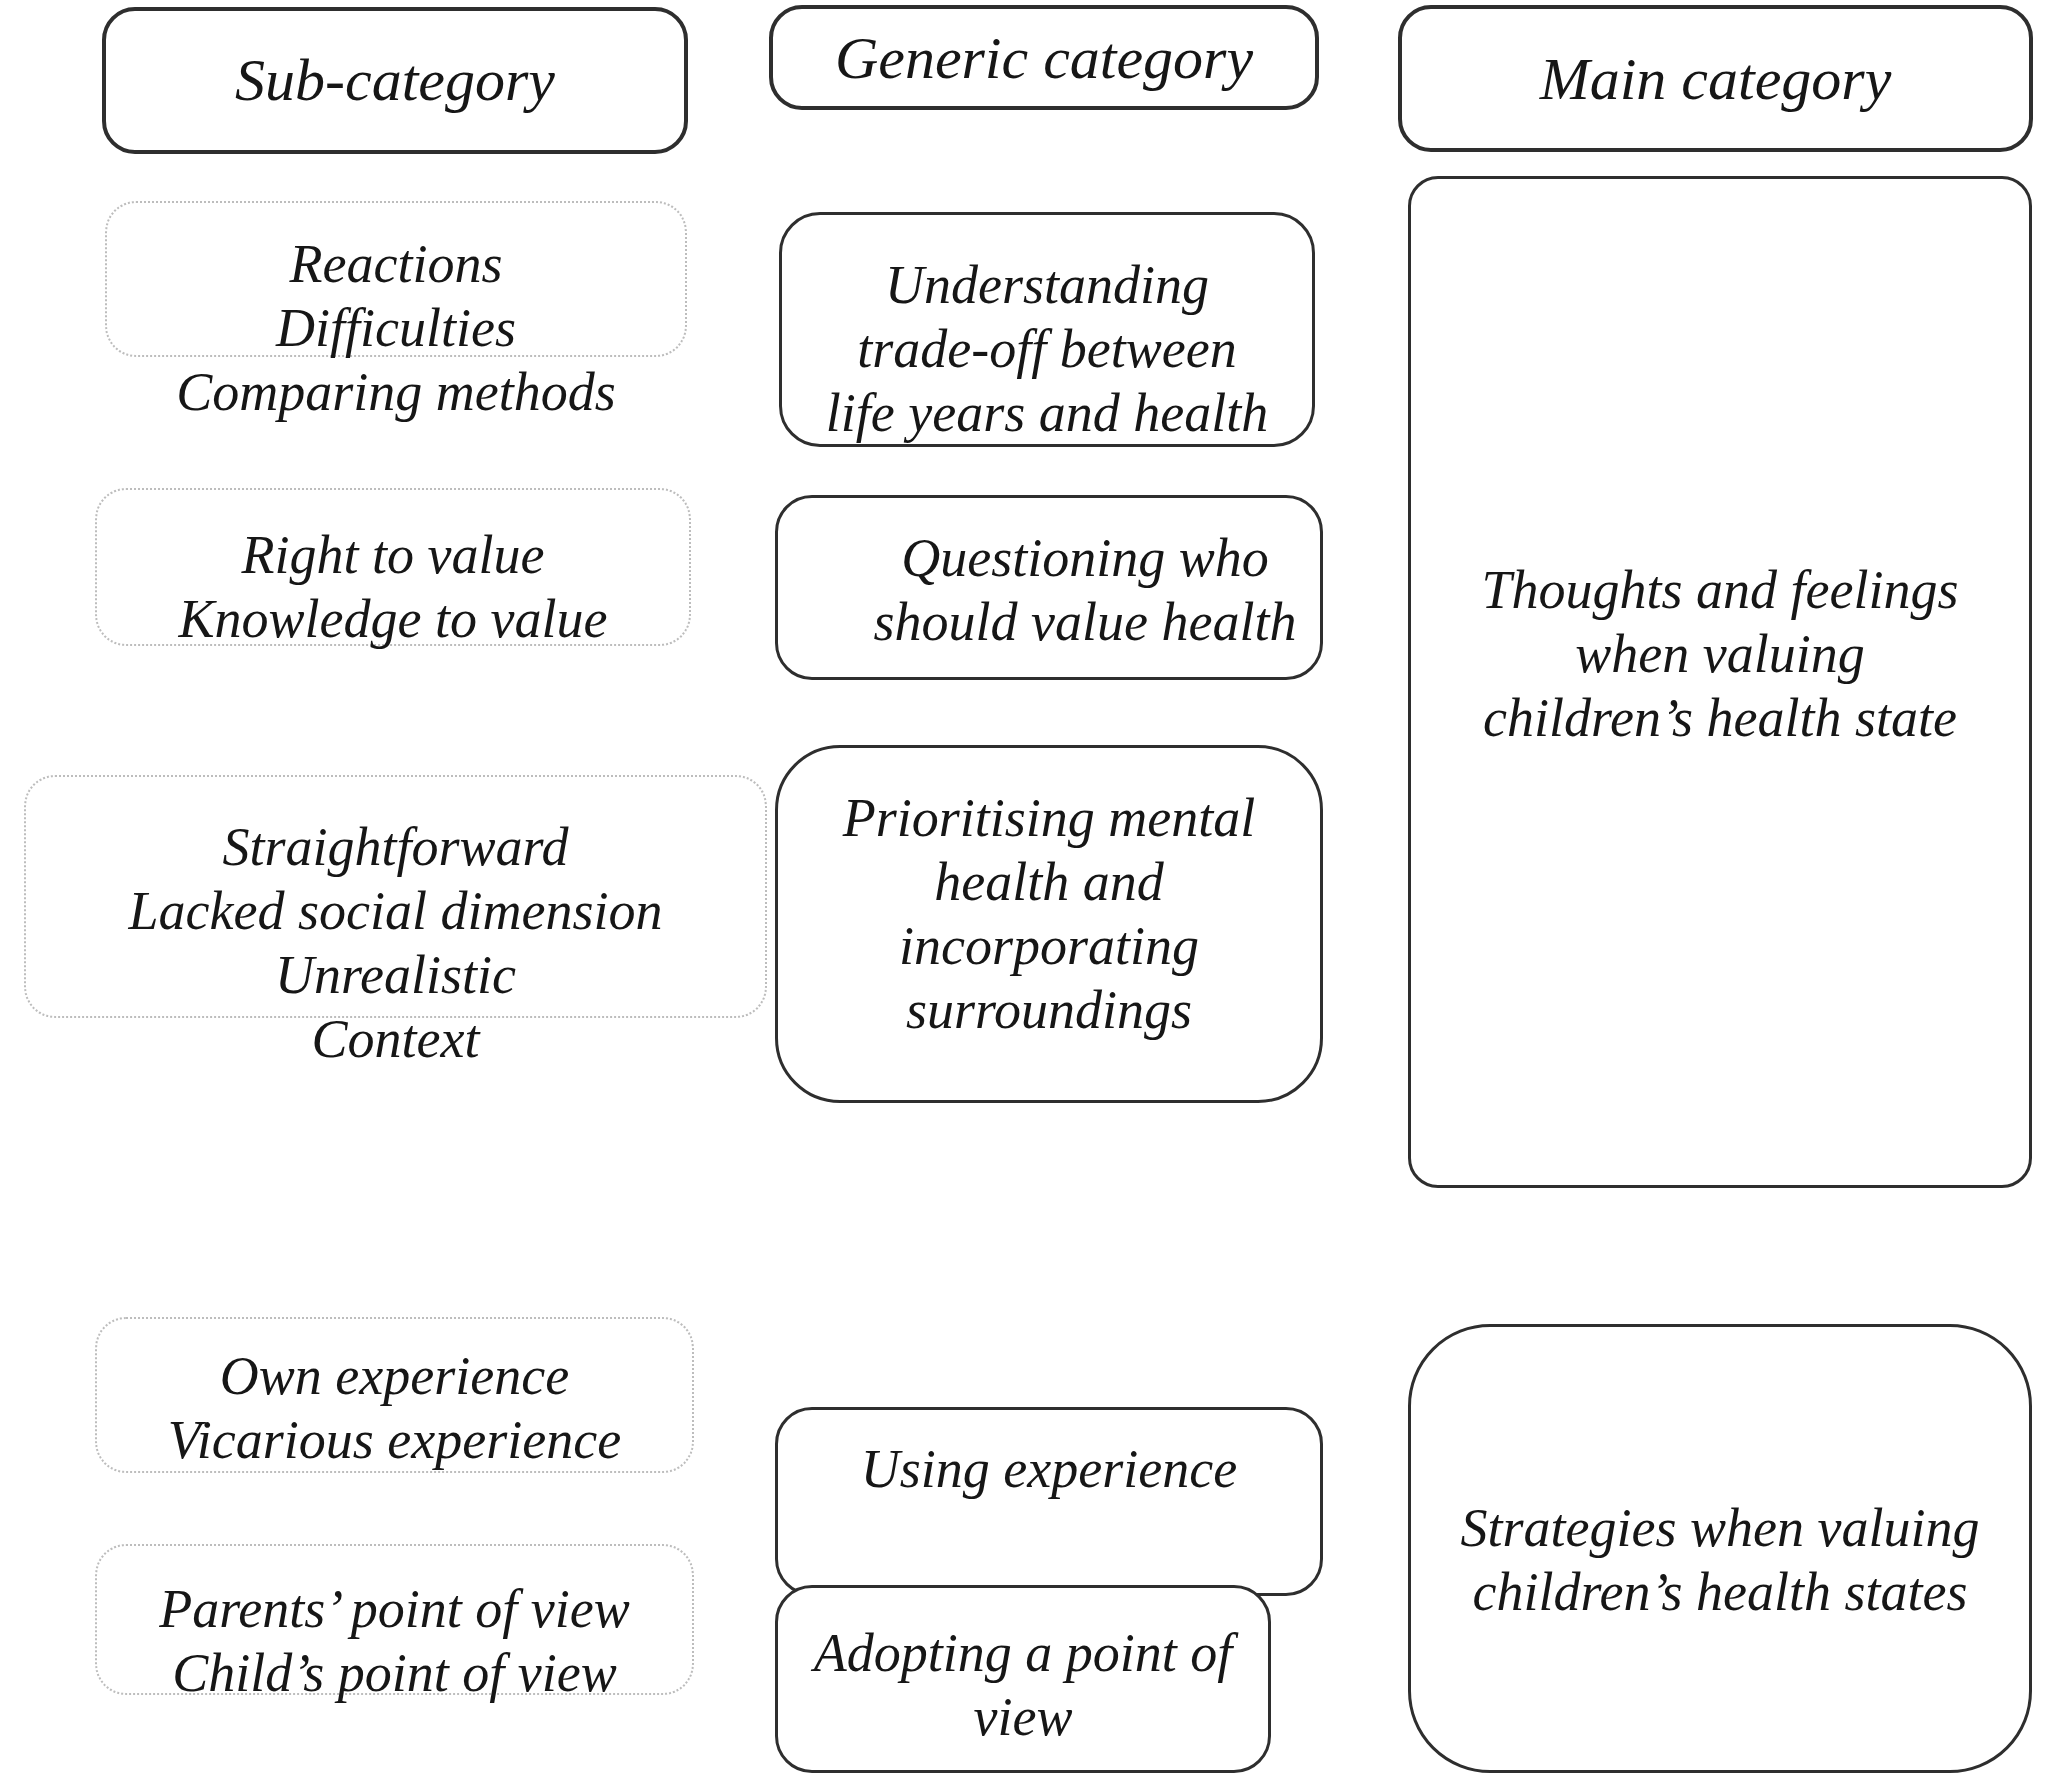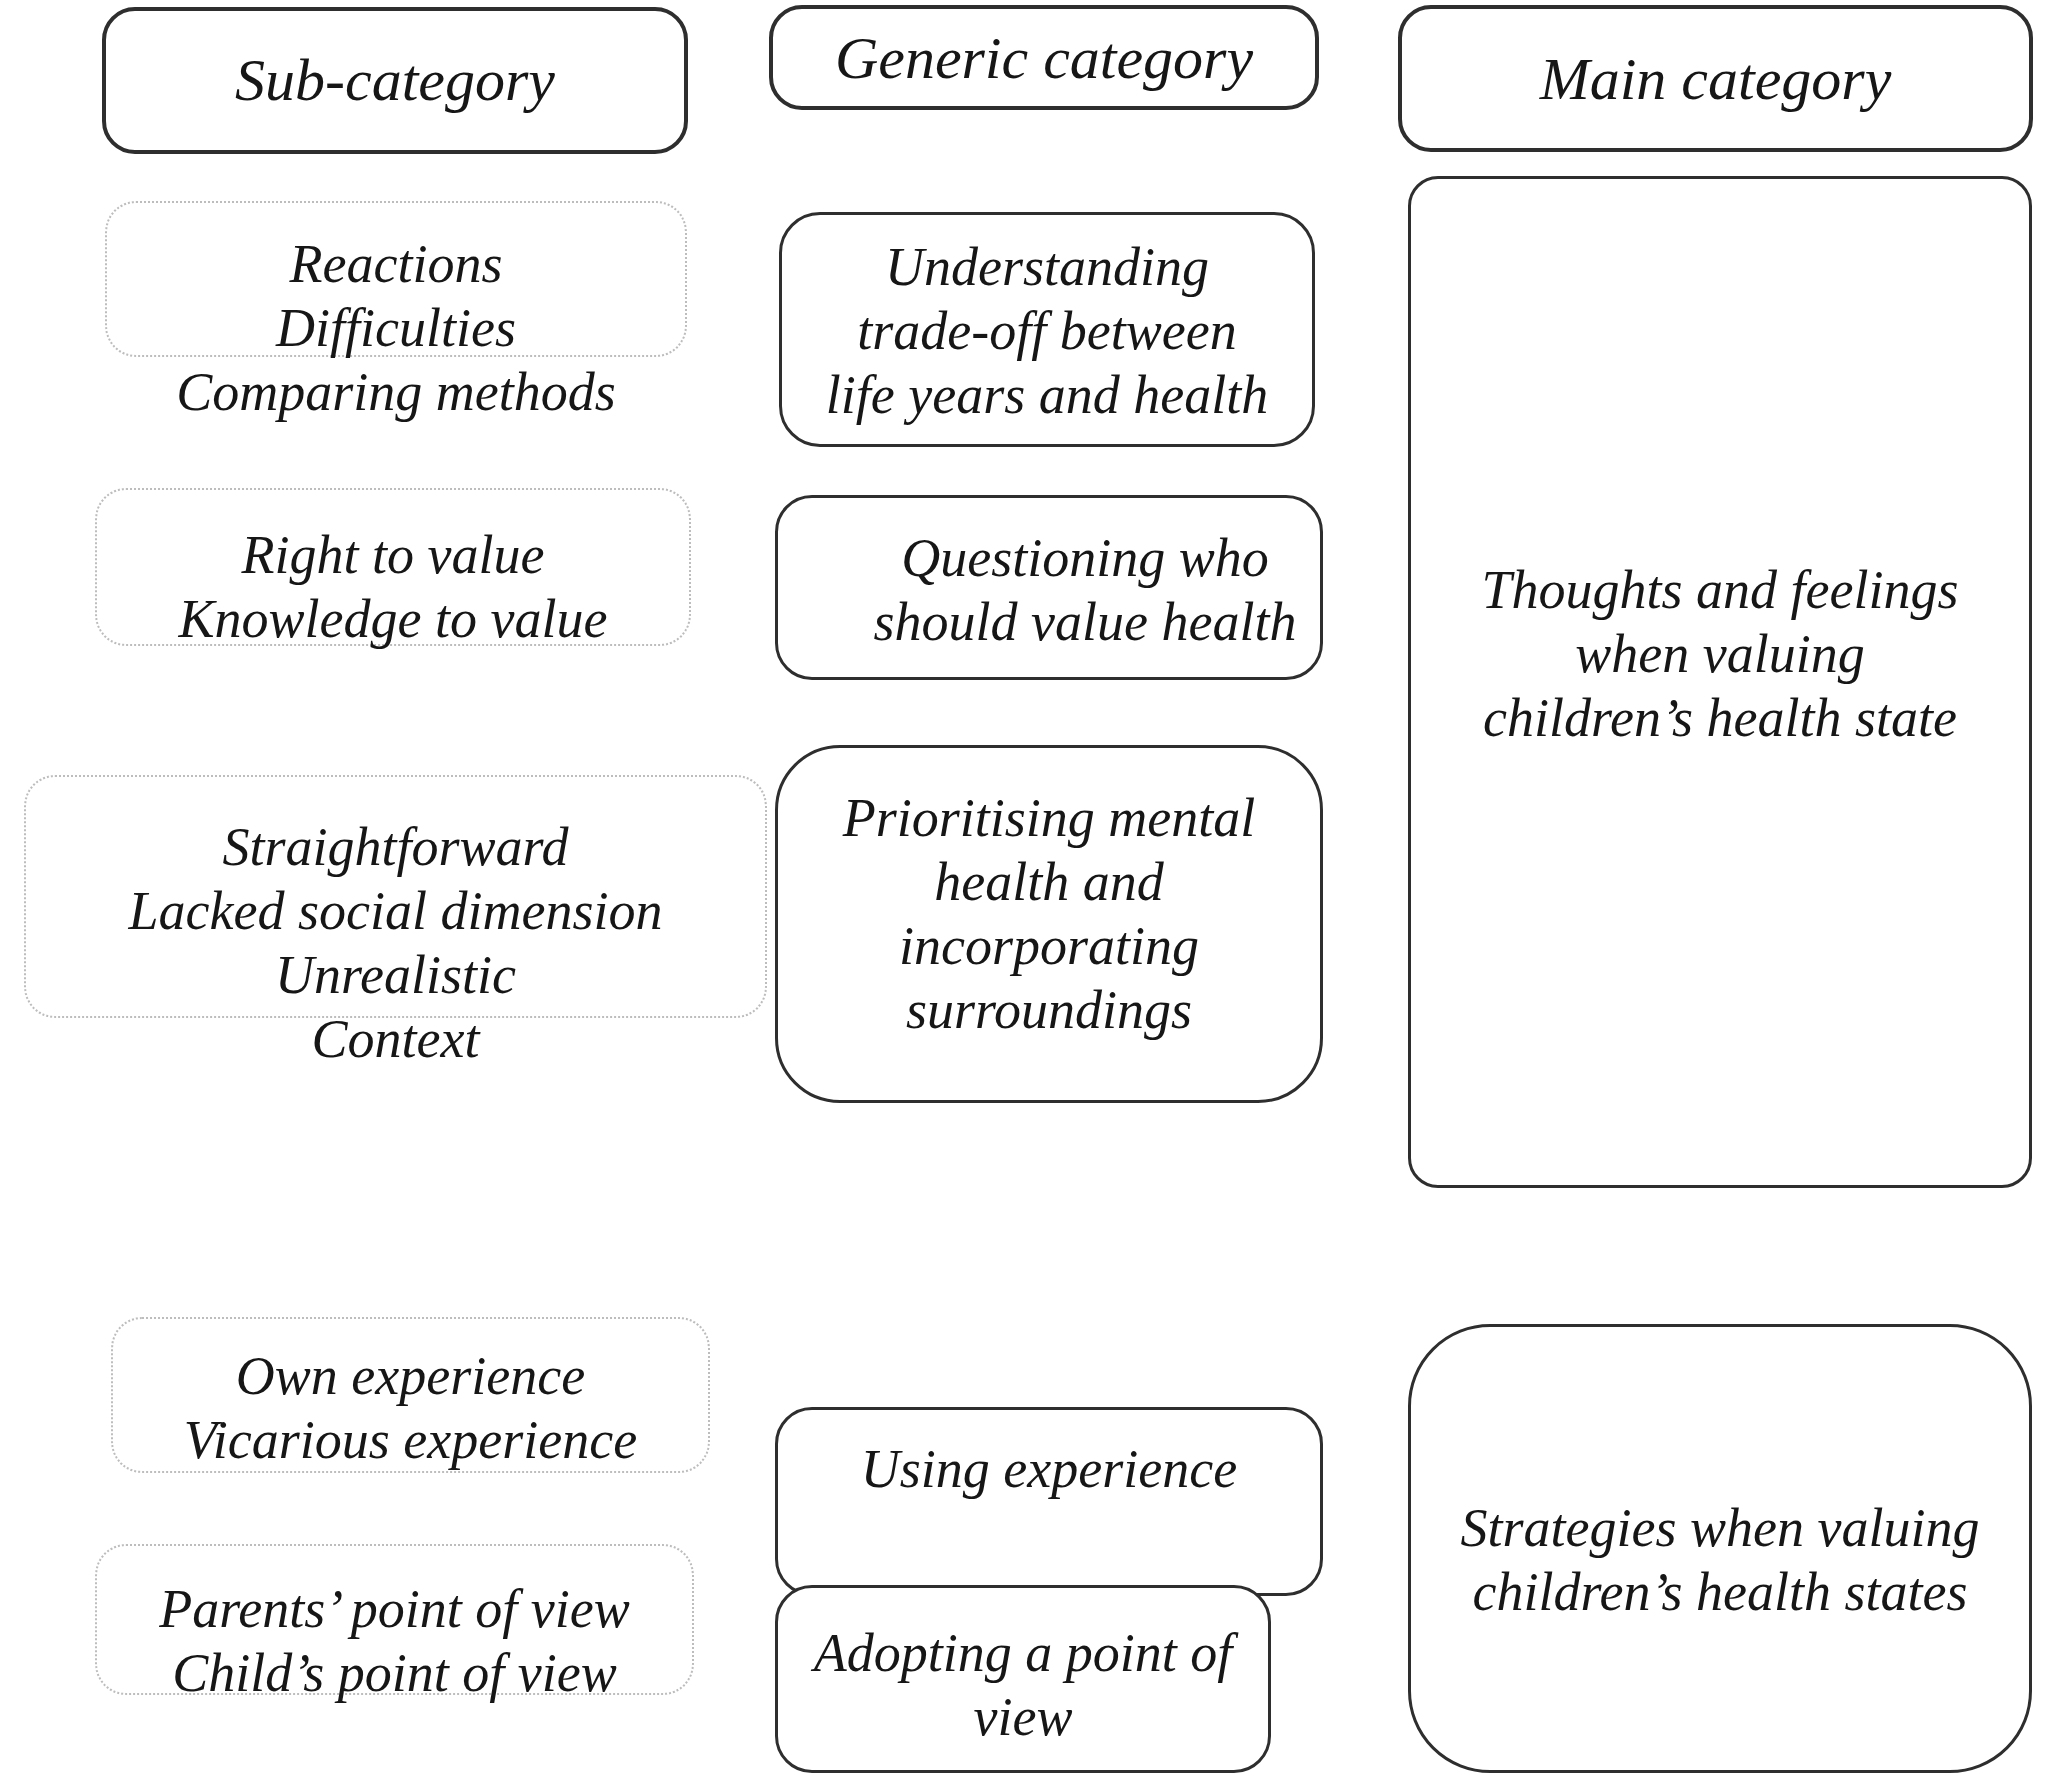--- a/index.html
+++ b/index.html
@@ -59,36 +59,36 @@
 
   <div class="box faint" style="left:24px;top:775px;width:743px;height:243px;border-radius:31px;">
     <div class="txt" style="top:38px;">
       <span class="ln">Straightforward</span>
       <span class="ln">Lacked social dimension</span>
       <span class="ln">Unrealistic</span>
       <span class="ln">Context</span>
     </div>
   </div>
 
-  <div class="box faint" style="left:111px;top:1317px;width:599px;height:156px;border-radius:31px;">
+  <div class="box faint" style="left:95px;top:1317px;width:599px;height:156px;border-radius:31px;">
     <div class="txt" style="top:25px;">
       <span class="ln">Own experience</span>
       <span class="ln">Vicarious experience</span>
     </div>
   </div>
 
   <div class="box faint" style="left:95px;top:1544px;width:599px;height:151px;border-radius:31px;">
     <div class="txt" style="top:31px;">
       <span class="ln">Parents’ point of view</span>
       <span class="ln">Child’s point of view</span>
     </div>
   </div>
 
   <div class="box solid" style="left:779px;top:212px;width:536px;height:235px;border-radius:41px;">
-    <div class="txt" style="top:20px;">
+    <div class="txt" style="top:38px;">
       <span class="ln">Understanding</span>
       <span class="ln">trade-off between</span>
       <span class="ln">life years and health</span>
     </div>
   </div>
 
   <div class="box solid" style="left:775px;top:495px;width:548px;height:185px;border-radius:37px;">
     <div class="txt" style="top:28px;padding-left:36px;">
       <span class="ln">Questioning who</span>
       <span class="ln">should value health</span>

